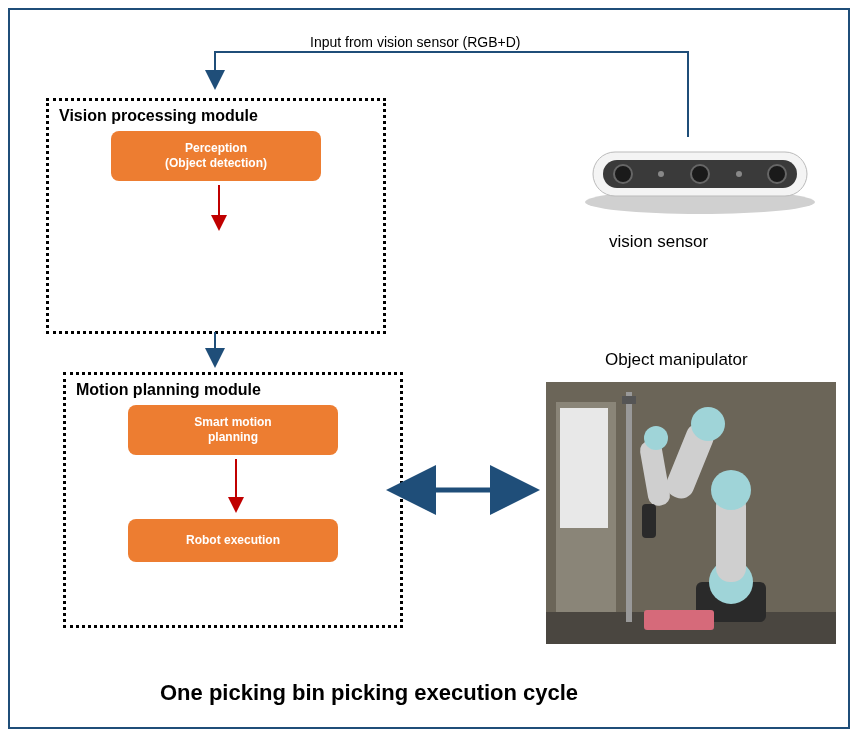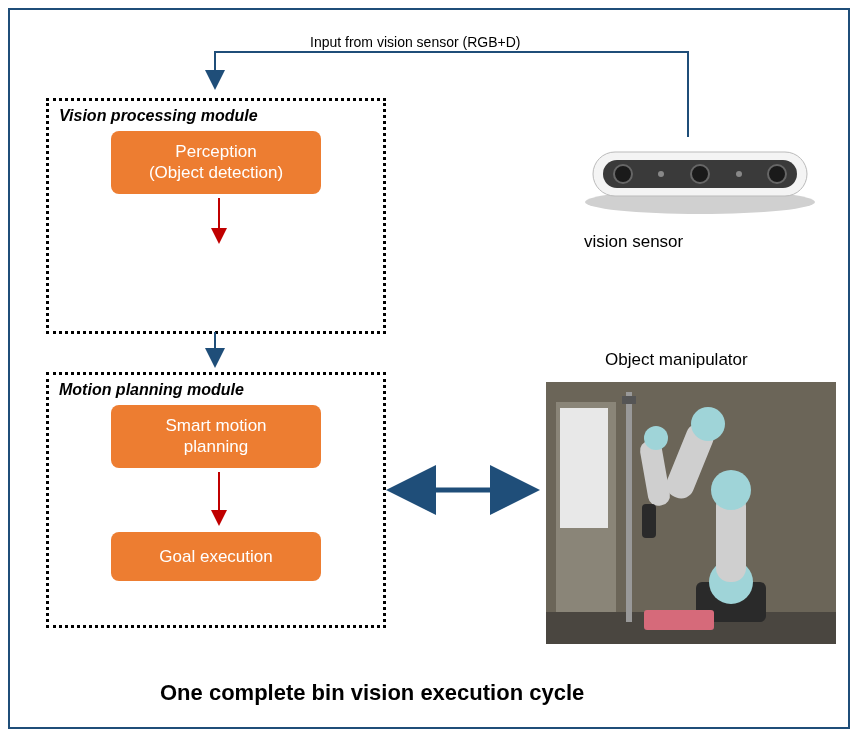--- a/index.html
+++ b/index.html
@@ -1,24 +1,24 @@
 <!DOCTYPE html>
 <html><head>
   <meta charset="utf-8">
   <style>
     * { box-sizing: border-box; margin: 0; padding: 0; }
     body { font-family: Arial, sans-serif; background: #fff; width: 858px; height: 737px; position: relative; }
     .frame { position: absolute; left: 8px; top: 8px; width: 842px; height: 721px; border: 2px solid #1f4e79; }
     .input-label { position: absolute; left: 300px; top: 24px; font-size: 14px; color: #000; }
     .vision-module { position: absolute; left: 36px; top: 88px; width: 340px; height: 236px; border: 3px dotted #000; background: #fff; padding: 6px 10px; }
-    .motion-module { position: absolute; left: 36px; top: 362px; width: 340px; height: 256px; border: 3px dotted #000; background: #fff; padding: 6px 10px; }
-    .module-title { font-weight: bold; font-size: 16px; color: #000; margin-bottom: 6px; font-style: italic; }
-    .orange-box { background: #ed7d31; color: #fff; font-weight: normal; font-size: 17px; text-align: center; border-radius: 8px; padding: 10px 16px; width: 210px; margin: 0 auto; line-height: 1.25; }
+    .motion-module { position: absolute; left: 53px; top: 362px; width: 340px; height: 256px; border: 3px dotted #000; background: #fff; padding: 6px 10px; }
+    .module-title { font-weight: bold; font-size: 16px; color: #000; margin-bottom: 6px; }
+    .orange-box { background: #ed7d31; color: #fff; font-weight: bold; font-size: 12px; text-align: center; border-radius: 8px; padding: 10px 16px; width: 210px; margin: 0 auto; line-height: 1.25; }
     .robot-label { position: absolute; left: 595px; top: 340px; font-size: 17px; color: #000; }
-    .sensor-label { position: absolute; left: 574px; top: 222px; font-size: 17px; color: #000; }
+    .sensor-label { position: absolute; left: 599px; top: 222px; font-size: 17px; color: #000; }
     .sensor-img { position: absolute; left: 555px; top: 130px; width: 270px; height: 80px; }
     .robot-img { position: absolute; left: 536px; top: 372px; width: 290px; height: 262px; }
     .caption { position: absolute; left: 150px; top: 670px; font-size: 22px; font-weight: bold; color: #000; }
     svg.arrows { position: absolute; left: 0; top: 0; width: 858px; height: 737px; pointer-events: none; }
   </style>
 </head>
 <body>
 
 <div class="frame">
 
@@ -55,21 +55,21 @@
     <div class="module-title">Motion planning module</div>
     <div class="orange-box" style="margin-top:1px"><span>Smart motion<br>planning</span></div>
     <svg width="340" height="64" style="display:block;margin:0 auto">
       <defs>
           <marker id="r2" markerWidth="8" markerHeight="8" refX="6" refY="4" orient="auto">
             <path d="M0,0 L8,4 L0,8 Z" fill="#c00000"></path>
           </marker>
         </defs>
       <line x1="160" y1="4" x2="160" y2="54" stroke="#c00000" stroke-width="2" marker-end="url(#r2)"></line>
     </svg>
-    <div class="orange-box" style="padding:14px 16px"><span>Goal execution</span></div>
+    <div class="orange-box" style="padding:14px 16px"><span>Robot execution</span></div>
   </div>
 
   <div class="robot-label">Object manipulator</div>
   <div class="robot-img">
     <svg width="290" height="262" viewBox="0 0 290 262">
       <rect x="0" y="0" width="290" height="262" fill="#6b6558"></rect>
       <rect x="0" y="230" width="290" height="32" fill="#4a4640"></rect>
       <rect x="10" y="20" width="60" height="210" fill="#8a8578"></rect>
       <rect x="14" y="26" width="48" height="120" fill="#e8e8e8"></rect>
       <rect x="80" y="10" width="6" height="230" fill="#999"></rect>
@@ -83,21 +83,21 @@
       <rect x="170" y="110" width="30" height="90" rx="14" fill="#cfcfcf"></rect>
       <circle cx="185" cy="108" r="20" fill="#9fd4d8"></circle>
       <rect x="130" y="40" width="28" height="78" rx="13" fill="#cfcfcf" transform="rotate(22 144 79)"></rect>
       <circle cx="162" cy="42" r="17" fill="#9fd4d8"></circle>
       <rect x="98" y="58" width="22" height="66" rx="10" fill="#cfcfcf" transform="rotate(-10 109 91)"></rect>
       <circle cx="110" cy="56" r="12" fill="#9fd4d8"></circle>
       <rect x="96" y="122" width="14" height="34" rx="4" fill="#2a2a2a"></rect>
     </svg>
   </div>
 
-  <div class="caption">One complete bin vision execution cycle</div>
+  <div class="caption">One picking bin picking execution cycle</div>
 </div>
 
 <svg class="arrows">
   <defs>
     <marker id="blueA" markerWidth="10" markerHeight="10" refX="8" refY="5" orient="auto">
         <path d="M0,0 L10,5 L0,10 Z" fill="#1f4e79"></path>
       </marker>
     <marker id="blueA2" markerWidth="10" markerHeight="10" refX="2" refY="5" orient="auto">
         <path d="M10,0 L0,5 L10,10 Z" fill="#1f4e79"></path>
       </marker>

